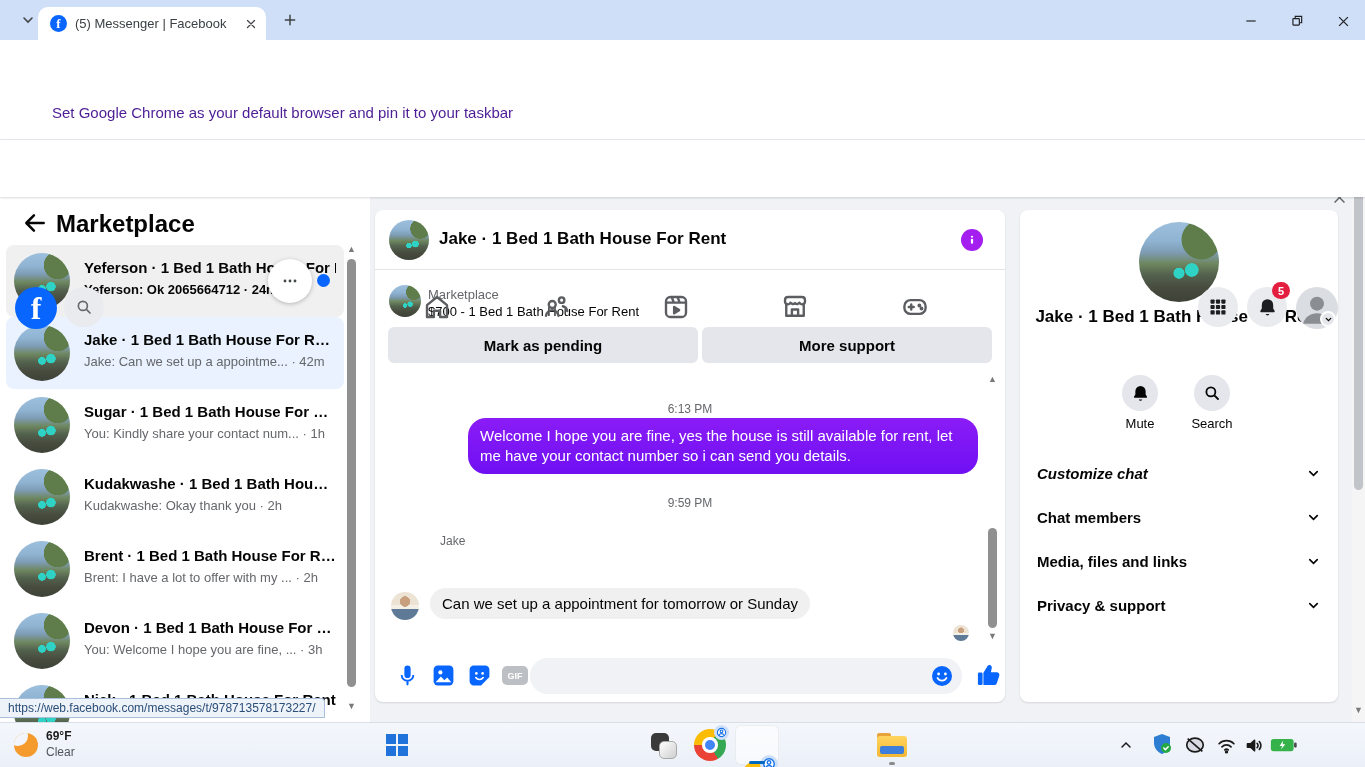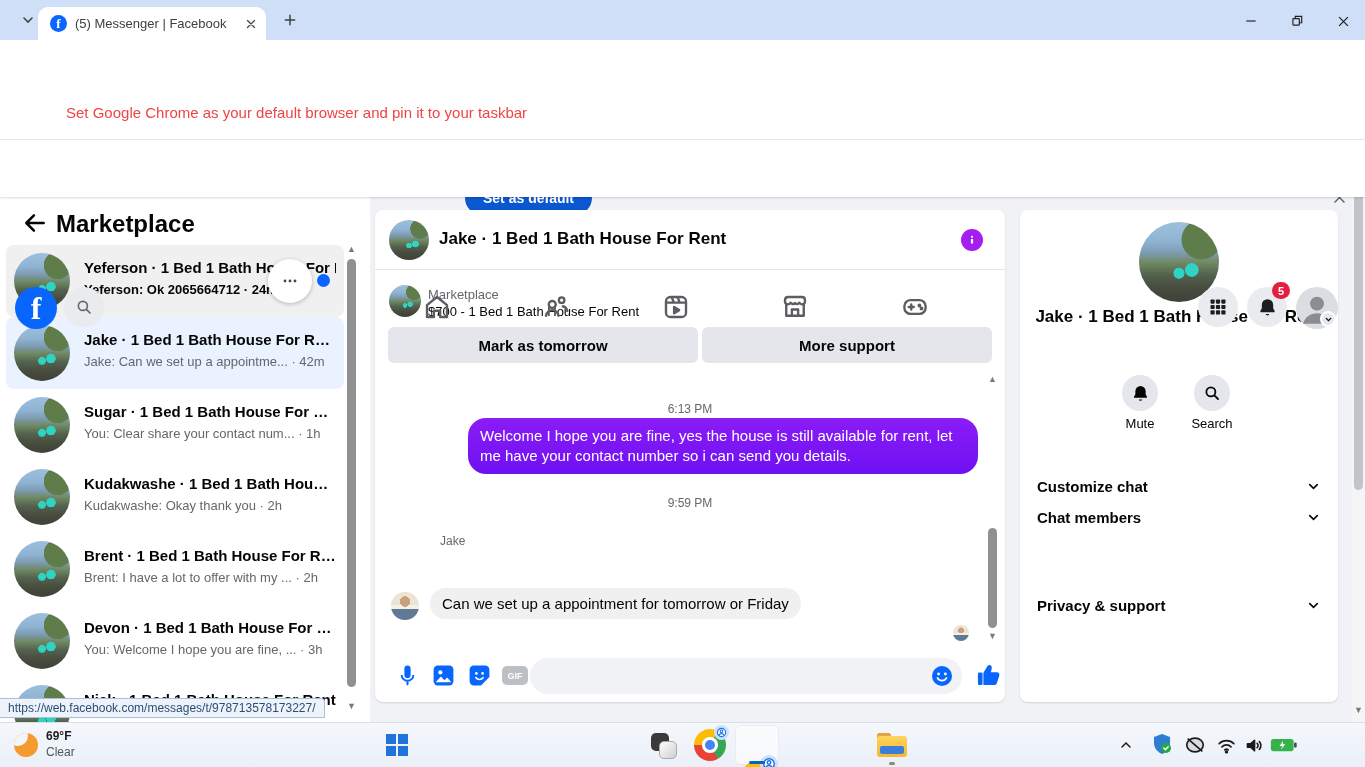--- a/index.html
+++ b/index.html
@@ -11,21 +11,21 @@
   
   .tabstrip { left:0; top:0; width:1365px; height:40px; background:#CEDFF7; }
   .tab { left:38px; top:7px; width:228px; height:33px; background:#FFFFFF; border-radius:10px 10px 0 0; display:flex; align-items:center; padding:0 8px 0 12px; }
   .tab-title { flex:1; font-size:13px; color:#3C4043; white-space:nowrap; overflow:hidden; margin-left:8px; }
   .winbtn { top:8px; width:30px; height:26px; display:flex; align-items:center; justify-content:center; color:#202124; }
   .toolbar { left:0; top:40px; width:1365px; height:45px; background:#FFFFFF; }
   .navbtn { top:50px; width:26px; height:26px; display:flex; align-items:center; justify-content:center; color:#474747; }
   .omnibox { left:122px; top:47px; width:1090px; height:34px; background:#F1F3F4; border-radius:17px; display:flex; align-items:center; padding:0 14px; }
   .url { font-size:15px; color:#202124; margin-left:10px; white-space:nowrap; }
   .banner { left:0; top:85px; width:1365px; height:55px; background:#FFFFFF; border-bottom:1px solid #E4E7EB; }
-  .banner-text { left:66px; top:0; height:55px; display:flex; align-items:center; font-size:15px; color:#ef4444; }
+  .banner-text { left:52px; top:0; height:55px; display:flex; align-items:center; font-size:15px; color:#4c1d95; }
   .default-btn { left:465px; top:96px; height:34px; padding:0 18px; background:#0B57D0; color:#FFFFFF; font-size:14px; font-weight:bold; border:none; border-radius:17px; display:flex; align-items:center; }
 
   
   .chrome-logo { border-radius:50%; background:conic-gradient(from 150deg, #EA4335 0 120deg, #FBBC05 0 240deg, #34A853 0 360deg); position:relative; }
   .chrome-logo .ring { position:absolute; left:26%; top:26%; width:48%; height:48%; background:#FFFFFF; border-radius:50%; }
   .chrome-logo .core { position:absolute; left:34%; top:34%; width:32%; height:32%; background:#4285F4; border-radius:50%; }
   .chrome-badge { position:absolute; right:-3px; top:-4px; width:15px; height:15px; background:#CEE0F9; border-radius:50%; display:flex; align-items:center; justify-content:center; }
 
   
   .fbheader { left:0; top:140px; width:1365px; height:57px; background:#FFFFFF; box-shadow:0 1px 2px rgba(0,0,0,0.15); z-index:3; }
@@ -195,21 +195,20 @@
         </svg>
     </div>
   </div>
 
   <div class="abs banner">
     <div class="abs chrome-logo" style="left:22px;top:101px;width:22px;height:22px;">
         <div class="ring"></div>
         <div class="core"></div>
       </div>
     <div class="abs banner-text">Set Google Chrome as your default browser and pin it to your taskbar</div>
-    <button class="abs default-btn">Set as default</button>
     <div class="abs" style="left:1331px;top:104px;color:#5F6368;">
       <svg width="17" height="17" viewBox="0 0 24 24" fill="none" stroke="currentColor" stroke-width="2">
           <path d="M5 5l14 14M19 5L5 19"></path>
         </svg>
     </div>
   </div>
 
   <div class="abs fbheader">
     <div class="abs fb-logo">f</div>
     <div class="abs circlebtn" style="left:64px;top:147px;">
@@ -311,21 +310,21 @@
 
     <div class="abs conv selected" style="top:120px;">
       <div class="abs avatar av-house" style="left:8px;top:8px;width:56px;height:56px;"></div>
       <div class="conv-title ellip">Jake · 1 Bed 1 Bath House For Rent</div>
       <div class="conv-prev">Jake: Can we set up a appointme... · 42m</div>
     </div>
 
     <div class="abs conv" style="top:192px;">
       <div class="abs avatar av-house" style="left:8px;top:8px;width:56px;height:56px;"></div>
       <div class="conv-title ellip">Sugar · 1 Bed 1 Bath House For Rent</div>
-      <div class="conv-prev">You: Clear share your contact num... · 1h</div>
+      <div class="conv-prev">You: Kindly share your contact num... · 1h</div>
     </div>
 
     <div class="abs conv" style="top:264px;">
       <div class="abs avatar av-house" style="left:8px;top:8px;width:56px;height:56px;"></div>
       <div class="conv-title ellip">Kudakwashe · 1 Bed 1 Bath House For Rent</div>
       <div class="conv-prev">Kudakwashe: Okay thank you · 2h</div>
     </div>
 
     <div class="abs conv" style="top:336px;">
       <div class="abs avatar av-house" style="left:8px;top:8px;width:56px;height:56px;"></div>
@@ -357,29 +356,29 @@
         <svg width="12" height="12" viewBox="0 0 24 24" fill="#fff">
             <circle cx="12" cy="5.5" r="2.2"></circle>
             <rect x="9.8" y="9.5" width="4.4" height="10" rx="2"></rect>
           </svg>
       </div>
     </div>
 
     <div class="abs avatar av-house" style="left:14px;top:75px;width:32px;height:32px;"></div>
     <div class="mpl-label">Marketplace</div>
     <div class="mpl-item">$700 - 1 Bed 1 Bath House For Rent</div>
-    <button class="graybtn" style="left:13px;width:310px;">Mark as tomorrow</button>
+    <button class="graybtn" style="left:13px;width:310px;">Mark as pending</button>
     <button class="graybtn" style="left:327px;width:290px;">More support</button>
 
     <div class="msg-ts" style="top:192px;">6:13 PM</div>
     <div class="bubble-out" style="top:208px;">Welcome I hope you are fine, yes the house is still available for rent, let me have your contact number so i can send you  details.</div>
     <div class="msg-ts" style="top:286px;">9:59 PM</div>
     <div class="sender" style="top:324px;">Jake</div>
     <div class="abs avatar av-person" style="left:16px;top:382px;width:28px;height:28px;"></div>
-    <div class="bubble-in" style="left:55px;top:378px;">Can we set up a appointment for tomorrow or Friday</div>
+    <div class="bubble-in" style="left:55px;top:378px;">Can we set up a appointment for tomorrow or Sunday</div>
     <div class="abs avatar av-person" style="left:578px;top:415px;width:16px;height:16px;"></div>
 
     <div class="abs sbar-arrow" style="left:613px;top:165px;">▲</div>
     <div class="abs sbar-thumb" style="left:613px;top:318px;width:9px;height:100px;"></div>
     <div class="abs sbar-arrow" style="left:613px;top:422px;">▼</div>
 
     <div class="composer-icon" style="left:20px;">
       <svg width="25" height="25" viewBox="0 0 24 24" fill="currentColor">
           <rect x="9" y="2.5" width="6" height="12" rx="3"></rect>
           <path d="M5.5 11.5a6.5 6.5 0 0 0 13 0h-1.8a4.7 4.7 0 0 1-9.4 0z"></path>
@@ -430,28 +429,34 @@
     </div>
     <div class="action-label" style="left:80px;">Mute</div>
     <div class="action-circle" style="left:174px;">
       <svg width="18" height="18" viewBox="0 0 24 24" fill="none" stroke="#050505" stroke-width="2.4" stroke-linecap="round">
           <circle cx="10.5" cy="10.5" r="6"></circle>
           <path d="M15.5 15.5L20 20"></path>
         </svg>
     </div>
     <div class="action-label" style="left:152px;">Search</div>
 
-    <div class="accordion" style="top:254px;">
+    <div class="accordion" style="top:241px;font-style:italic;">
       <span>Customize chat</span>
       <svg width="15" height="15" viewBox="0 0 24 24" fill="none" stroke="#050505" stroke-width="2.6" stroke-linecap="round">
           <path d="M6 9l6 6 6-6"></path>
         </svg>
     </div>
     <div class="accordion" style="top:285px;">
       <span>Chat members</span>
+      <svg width="15" height="15" viewBox="0 0 24 24" fill="none" stroke="#050505" stroke-width="2.6" stroke-linecap="round">
+          <path d="M6 9l6 6 6-6"></path>
+        </svg>
+    </div>
+    <div class="accordion" style="top:329px;">
+      <span>Media, files and links</span>
       <svg width="15" height="15" viewBox="0 0 24 24" fill="none" stroke="#050505" stroke-width="2.6" stroke-linecap="round">
           <path d="M6 9l6 6 6-6"></path>
         </svg>
     </div>
     <div class="accordion" style="top:373px;">
       <span>Privacy &amp; support</span>
       <svg width="15" height="15" viewBox="0 0 24 24" fill="none" stroke="#050505" stroke-width="2.6" stroke-linecap="round">
           <path d="M6 9l6 6 6-6"></path>
         </svg>
     </div>

